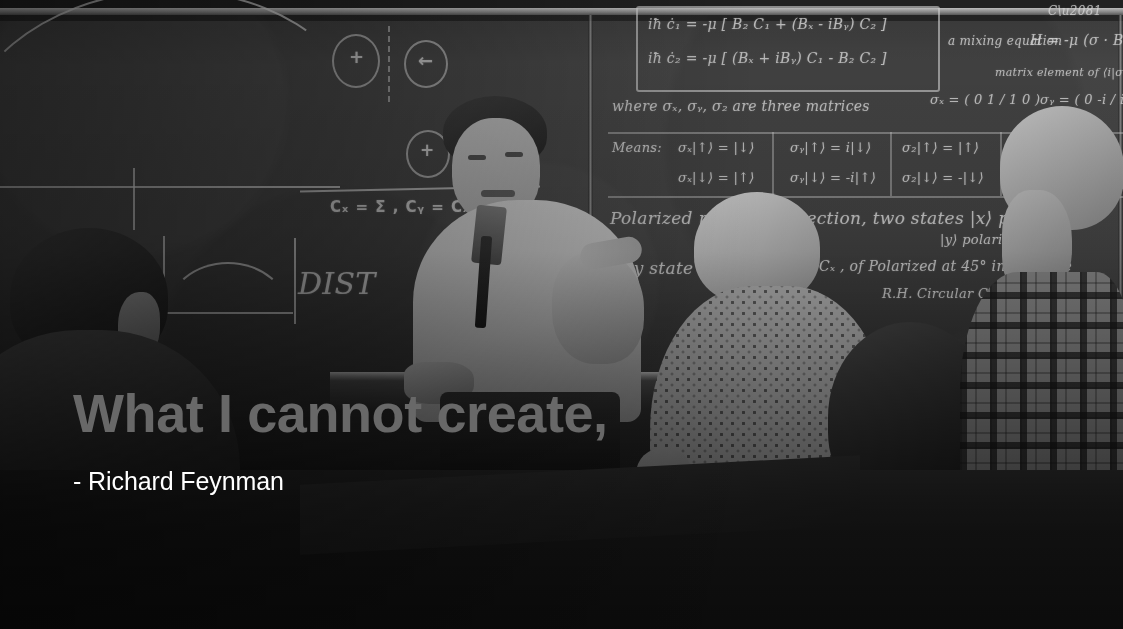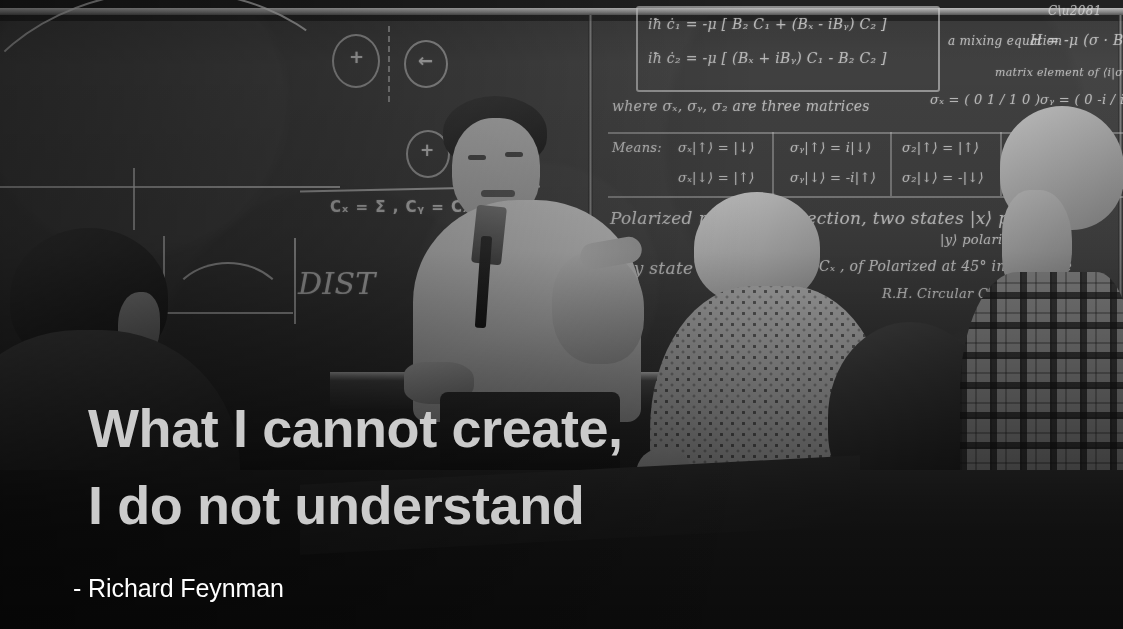--- a/index.html
+++ b/index.html
@@ -89,22 +89,22 @@
       rgba(0,0,0,.18) 40%,
       rgba(0,0,0,.42) 62%,
       rgba(0,0,0,.62) 80%,
       rgba(0,0,0,.72) 100%);}
   #scrim-left{left:0;top:0;width:760px;height:629px;
     background:linear-gradient(90deg, rgba(0,0,0,.50) 0%, rgba(0,0,0,.30) 45%, rgba(0,0,0,0) 100%);}
 
   
   #quote-block{left:73px;top:382px;width:760px;}
   .quote-line{
-    color:#5eead4;font-weight:700;font-size:54px;line-height:62px;
-    letter-spacing:-0.4px;margin:15px;
+    color:#ef4444;font-weight:700;font-size:54px;line-height:62px;
+    letter-spacing:-0.4px;margin:0;
     font-family:"Liberation Sans", sans-serif;
   }
   #attribution{
     color:#ffffff;font-weight:400;font-size:25px;line-height:30px;margin:0;
     padding-top:22px;letter-spacing:-0.1px;
     font-family:"Liberation Sans", sans-serif;
   }
 </style>
 </head>
 <body>
@@ -238,17 +238,16 @@
   </div>
 
   <div class="layer" id="desk"></div>
   <div class="layer" style="left:300px;top:470px;width:560px;height:70px;
        background:linear-gradient(170deg,#4a4745,#332f2d);transform:skewY(-3deg);"></div>
   <div class="layer" id="scrim"></div>
   <div class="layer" id="scrim-left"></div>
 
   <div class="layer" id="quote-block">
     <p class="quote-line">What I cannot create,</p>
-    <p class="quote-line">I do not understand</p>
     <p id="attribution">- Richard Feynman</p>
   </div>
 
 </div>
 
 </body></html>

